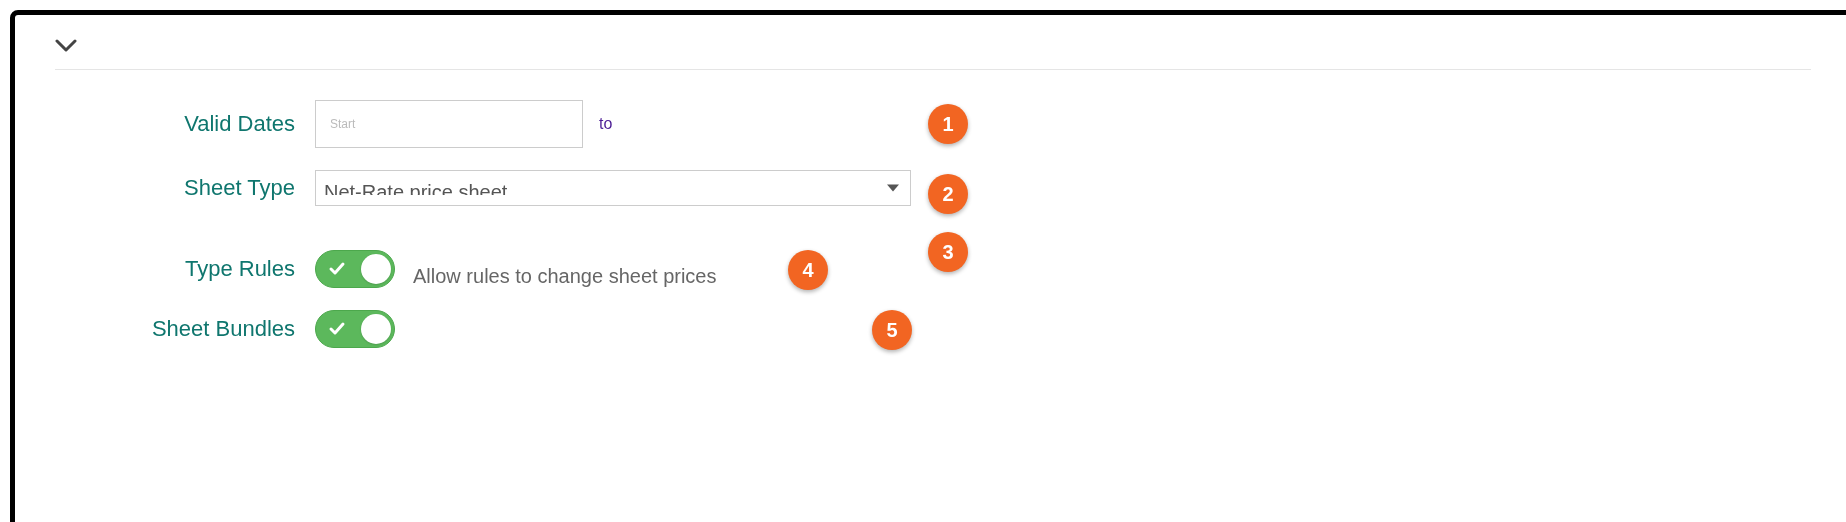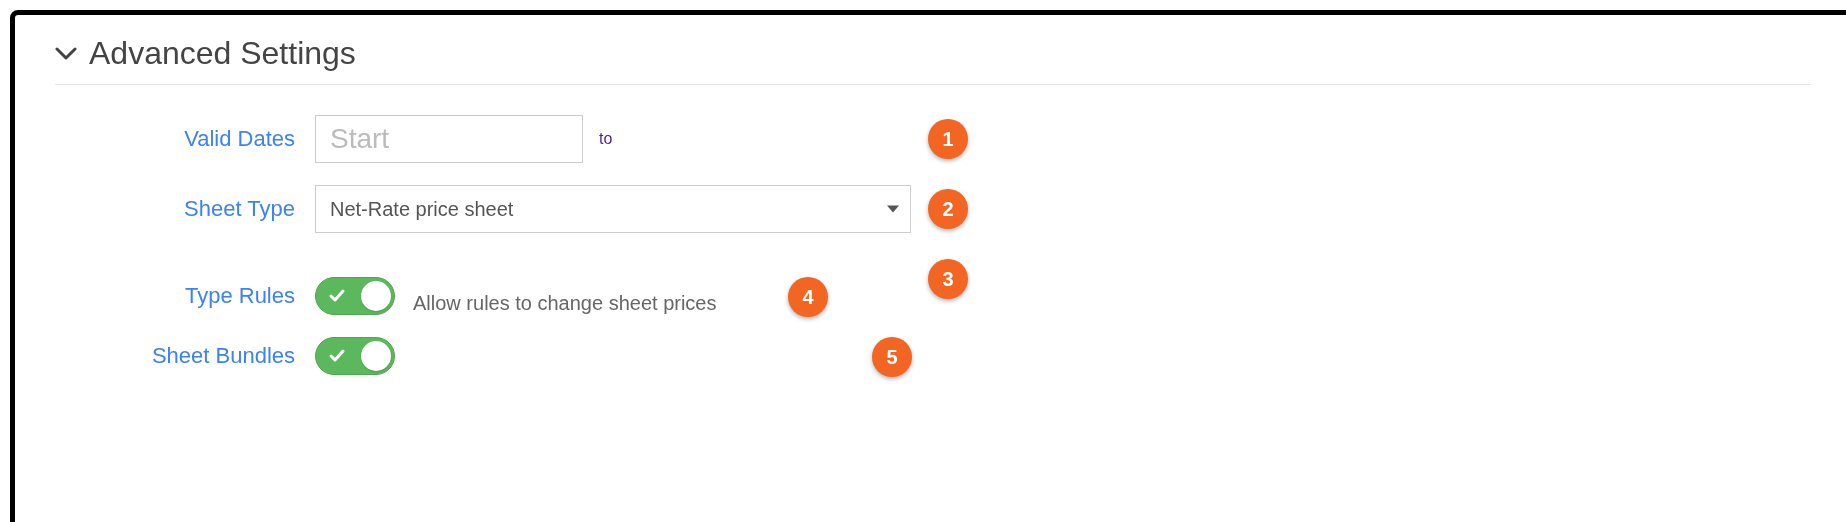--- a/index.html
+++ b/index.html
@@ -49,32 +49,32 @@
       display: flex;
       align-items: center;
       margin-bottom: 22px;
       position: relative;
     }
     .form-label {
       width: 260px;
       text-align: right;
       padding-right: 20px;
       font-size: 22px;
-      color: #3b82f6;
+      color: #0f766e;
       font-weight: 400;
     }
     .date-range {
       display: flex;
       align-items: center;
       gap: 16px;
     }
     .input-text {
       border: 1px solid #ccc;
       padding: 10px 14px;
-      font-size: 28px;
+      font-size: 12px;
       color: #555;
       background: #fff;
       height: 48px;
     }
     .input-text::placeholder {
       color: #bbb;
     }
     .input-start {
       width: 268px;
     }
@@ -85,25 +85,25 @@
       font-size: 16px;
       color: #4c1d95;
     }
     .select-wrap {
       position: relative;
       width: 596px;
     }
     .select-wrap select {
       width: 100%;
       border: 1px solid #ccc;
-      padding: 10px 14px;
+      padding: 10px 8px;
       font-size: 20px;
       color: #555;
       background: #fff;
-      height: 48px;
+      height: 36px;
       appearance: none;
       -webkit-appearance: none;
       cursor: pointer;
     }
     .select-caret {
       position: absolute;
       right: 12px;
       top: 50%;
       transform: translateY(-50%);
       pointer-events: none;
@@ -175,21 +175,20 @@
 <body>
 
 <div class="container">
 
   <div class="section-header">
     <span class="chevron">
       <svg viewBox="0 0 22 14">
           <path d="M2 2 L11 11 L20 2" stroke="#444" stroke-width="3" fill="none" stroke-linecap="round" stroke-linejoin="round"></path>
         </svg>
     </span>
-    <span class="section-title">Advanced Settings</span>
   </div>
 
   <div class="form-row">
     <div class="form-label">Valid Dates</div>
     <div class="date-range">
       <input class="input-text input-start" type="text" placeholder="Start" style="">
       <span class="to-text">to</span>
     </div>
     <div class="anno" style="left:873px; top:4px;">1</div>
   </div>

